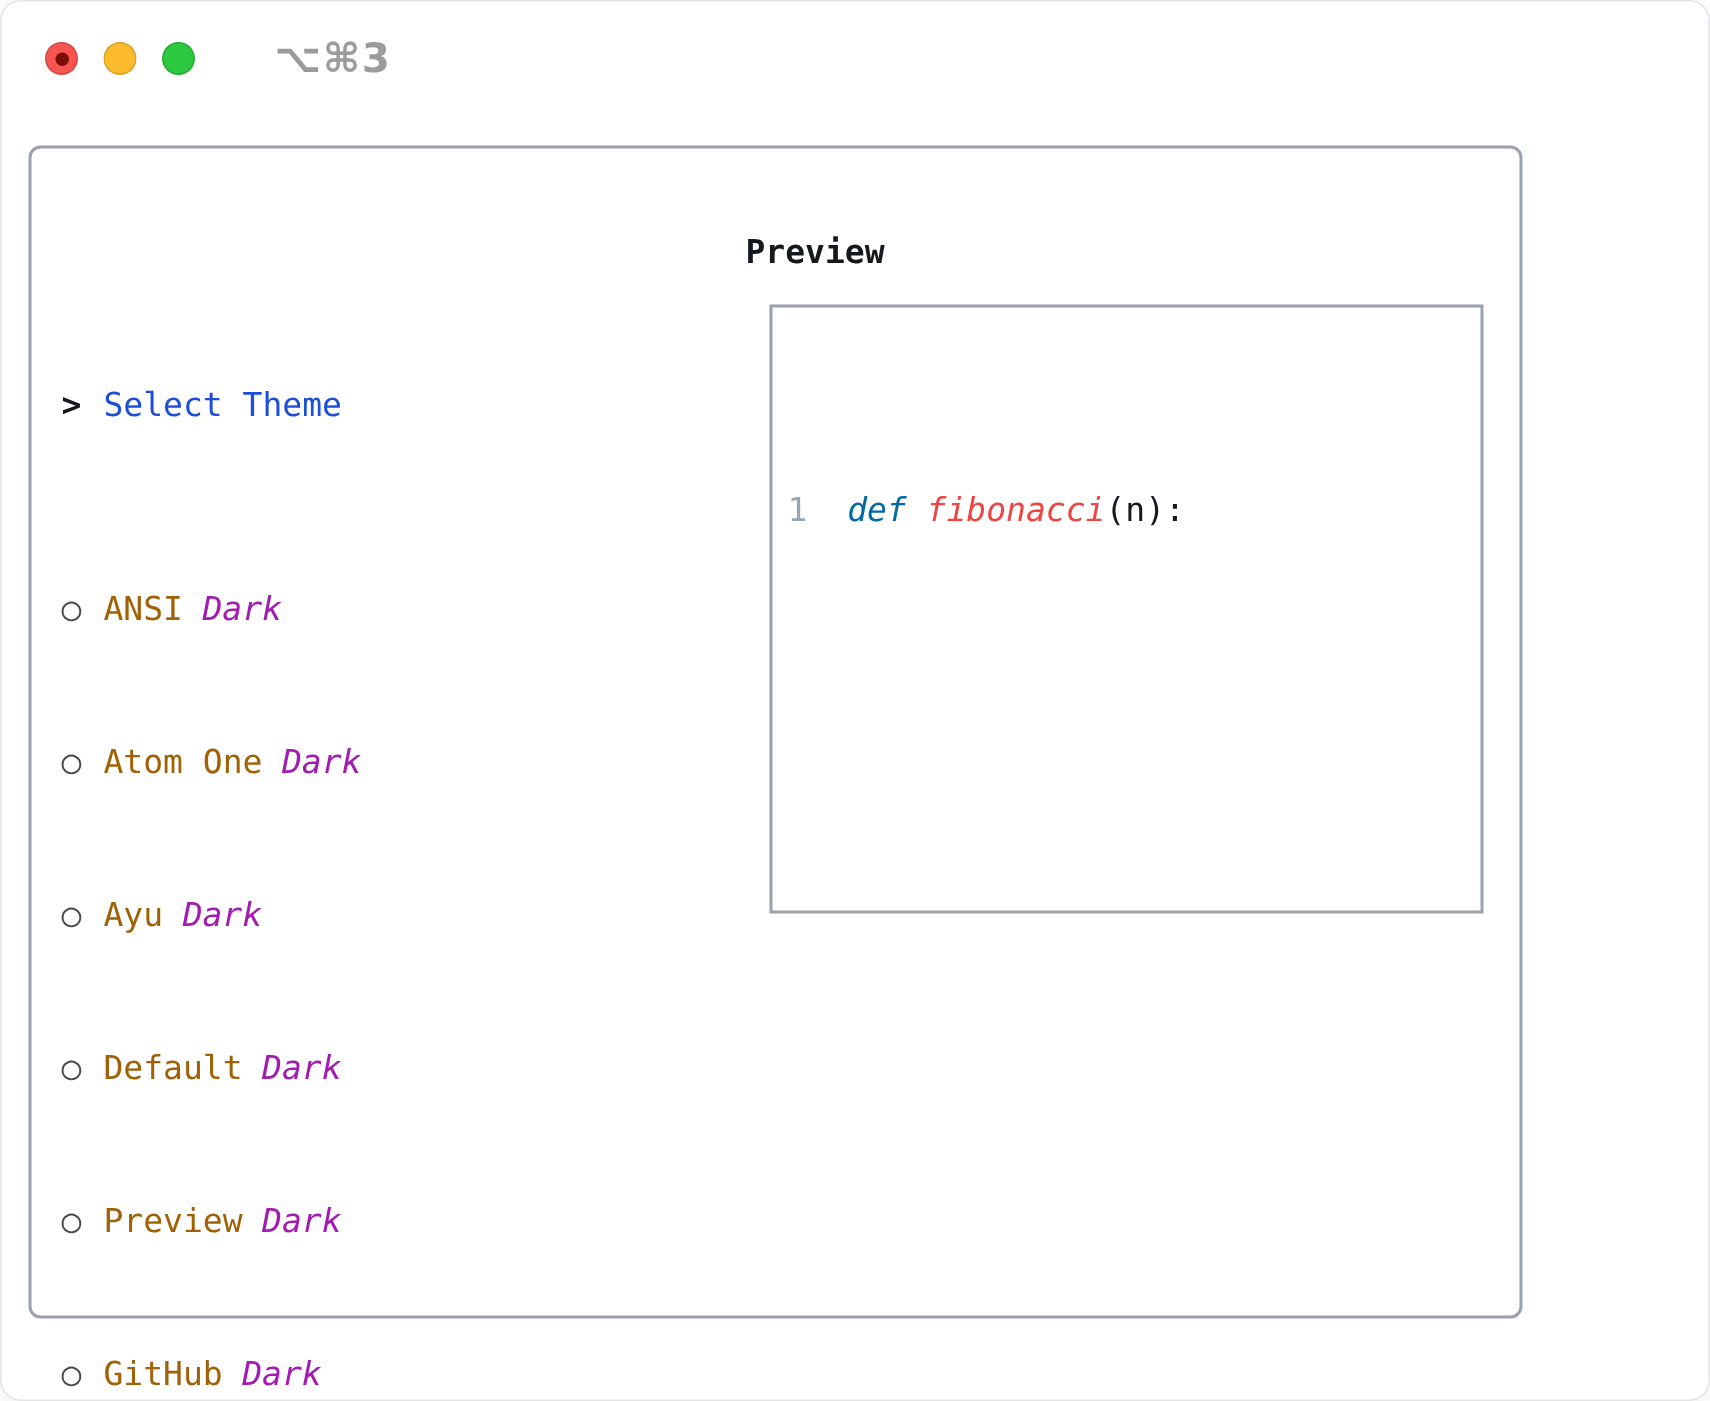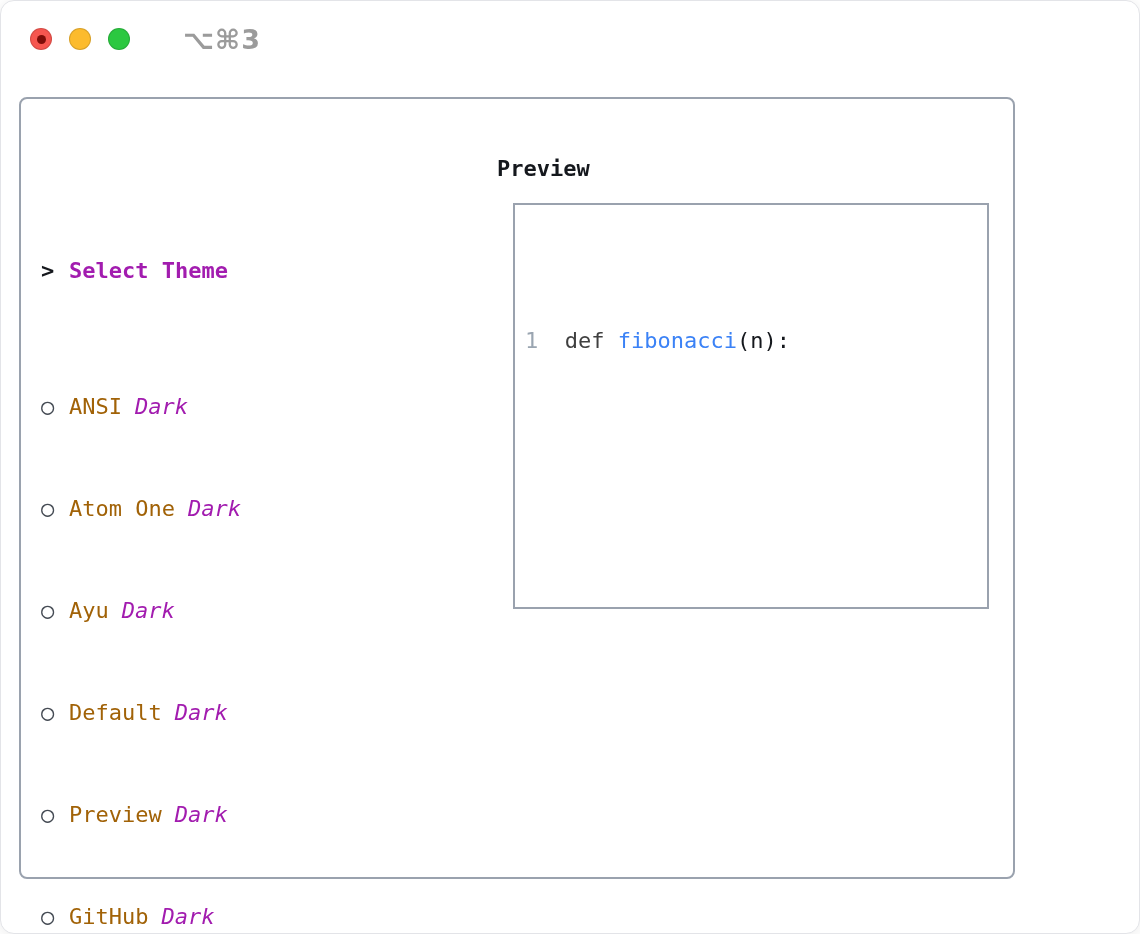--- a/index.html
+++ b/index.html
@@ -20,34 +20,34 @@
       color:#9b9b9b;letter-spacing:1px;white-space:pre;}
   
   .panel{position:absolute;left:18px;top:96px;width:996px;height:782px;box-sizing:border-box;
          border:2px solid #9aa2ae;border-radius:8px;background:#ffffff;}
   
   .left-col{position:absolute;left:20px;top:53px;width:450px;font-size:22px;line-height:34px;
             color:#3a4047;white-space:pre;}
   .row{height:34px;display:flex;align-items:baseline;line-height:34px;}
   .marker{display:inline-block;width:28px;flex:0 0 28px;color:#454b54;}
   .row.heading .marker{color:#15181d;font-weight:bold;}
-  .row.heading .name{color:#a21caf;font-weight:bold;}
+  .row.heading .name{color:#1d4ed8;font-weight:normal;}
   .name{color:#a16207;}
   .tag{color:#a21caf;font-style:italic;margin-left:13px;}
   
   .preview-title{position:absolute;left:476px;top:53px;height:34px;line-height:34px;
                  font-size:22px;font-weight:bold;color:#15181d;}
   .preview-box{position:absolute;left:492px;top:104px;width:476px;height:406px;box-sizing:border-box;
                border:2px solid #9aa2ae;background:#ffffff;overflow:hidden;}
   .code{padding:51px 0 0 10px;font-size:22px;line-height:34px;white-space:pre;}
   .code-line{min-height:34px;height:34px;}
   .seg-ln{color:#9aa5b1;}
   .seg-pl{color:#15181d;}
-  .seg-kw{color:#404040;}
-  .seg-fn{color:#3b82f6;margin-top:40px;}
+  .seg-kw{color:#0369a1;font-style:italic;}
+  .seg-fn{color:#ef4444;font-style:italic;margin-top:40px;}
   .seg-var{color:#15181d;font-style:italic;}
 </style>
 </head>
 <body>
 
 <div class="stage">
   <div class="window">
 
     <div class="titlebar">
       <div class="tl red">

